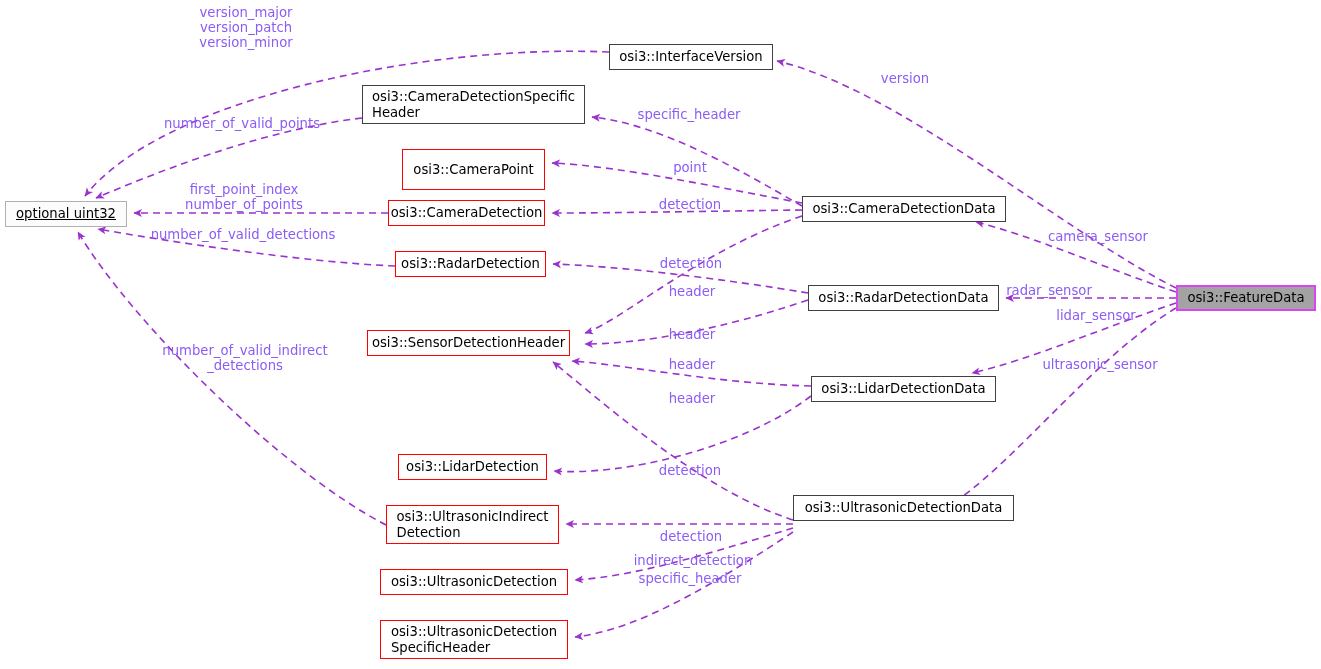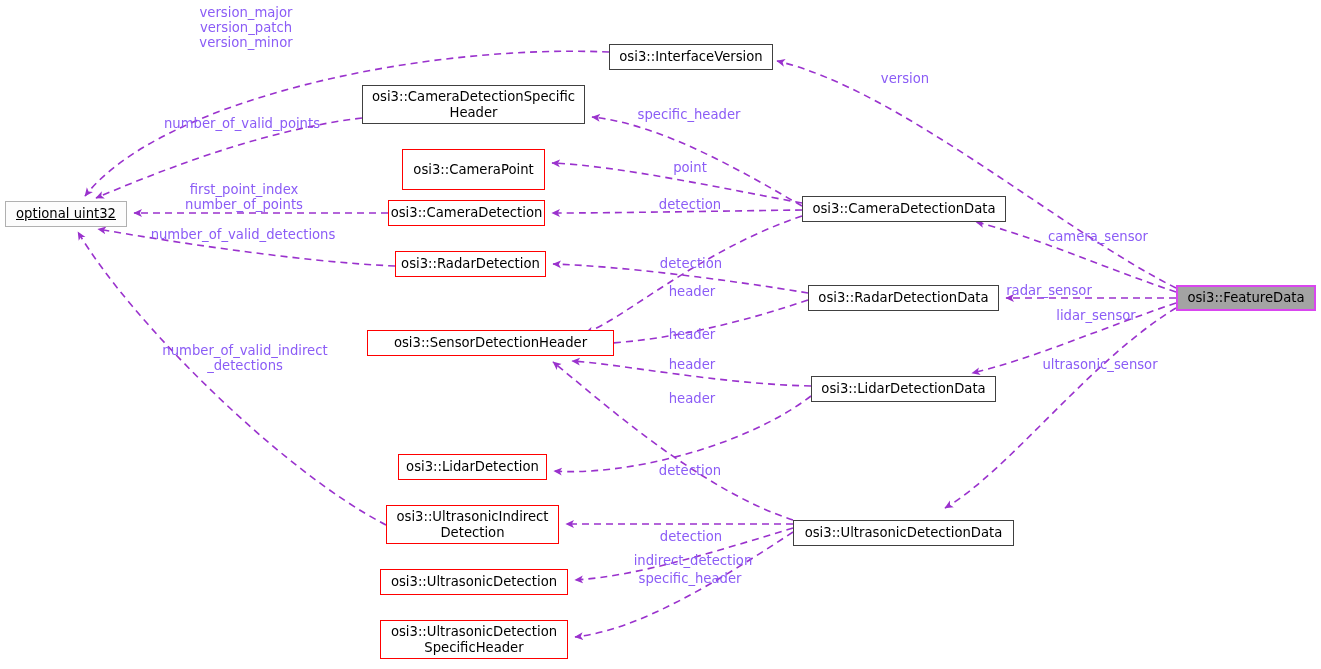--- a/index.html
+++ b/index.html
@@ -21,21 +21,20 @@
     top: 0;
     width: 1321px;
     height: 669px;
   }
   .node {
     position: absolute;
     box-sizing: border-box;
     display: flex;
     align-items: center;
     justify-content: center;
-    text-align: center;
     font-size: 13.2px;
     line-height: 16px;
     color: #000000;
     background: #ffffff;
     border: 1px solid #404040;
     white-space: pre-line;
     padding: 0 4px;
     z-index: 3;
   }
   .node.red {
@@ -100,31 +99,31 @@
   </svg>
 
   <div id="node-layer">
       <div class="node light" style="left: 5px; top: 201px; width: 122px; height: 26px;">optional uint32</div>
       <div class="node " style="left: 609px; top: 44px; width: 164px; height: 26px;">osi3::InterfaceVersion</div>
       <div class="node " style="left: 362px; top: 85px; width: 223px; height: 39px;">osi3::CameraDetectionSpecific
 Header</div>
       <div class="node red" style="left: 402px; top: 149px; width: 143px; height: 41px;">osi3::CameraPoint</div>
       <div class="node red" style="left: 388px; top: 200px; width: 157px; height: 26px;">osi3::CameraDetection</div>
       <div class="node red" style="left: 395px; top: 251px; width: 151px; height: 26px;">osi3::RadarDetection</div>
-      <div class="node red" style="left: 367px; top: 330px; width: 247px; height: 26px;">osi3::SensorDetectionHeader</div>
+      <div class="node red" style="left: 367px; top: 330px; width: 203px; height: 26px;">osi3::SensorDetectionHeader</div>
       <div class="node red" style="left: 398px; top: 454px; width: 149px; height: 26px;">osi3::LidarDetection</div>
       <div class="node red" style="left: 386px; top: 505px; width: 173px; height: 39px;">osi3::UltrasonicIndirect
 Detection</div>
       <div class="node red" style="left: 380px; top: 569px; width: 188px; height: 26px;">osi3::UltrasonicDetection</div>
       <div class="node red" style="left: 380px; top: 620px; width: 188px; height: 39px;">osi3::UltrasonicDetection
 SpecificHeader</div>
       <div class="node " style="left: 802px; top: 196px; width: 204px; height: 26px;">osi3::CameraDetectionData</div>
       <div class="node " style="left: 808px; top: 285px; width: 191px; height: 26px;">osi3::RadarDetectionData</div>
       <div class="node " style="left: 811px; top: 376px; width: 185px; height: 26px;">osi3::LidarDetectionData</div>
-      <div class="node " style="left: 793px; top: 520px; width: 221px; height: 26px;">osi3::UltrasonicDetectionData</div>
+      <div class="node " style="left: 793px; top: 495px; width: 221px; height: 26px;">osi3::UltrasonicDetectionData</div>
       <div class="node grey-node" style="left: 1176px; top: 285px; width: 140px; height: 26px;">osi3::FeatureData</div>
     </div>
   <div id="label-layer">
       <div class="elabel" style="left: 246px; top: 27px;">version_major
 version_patch
 version_minor</div>
       <div class="elabel" style="left: 242px; top: 123px;">number_of_valid_points</div>
       <div class="elabel" style="left: 244px; top: 197px;">first_point_index
 number_of_points</div>
       <div class="elabel" style="left: 243px; top: 234px;">number_of_valid_detections</div>

